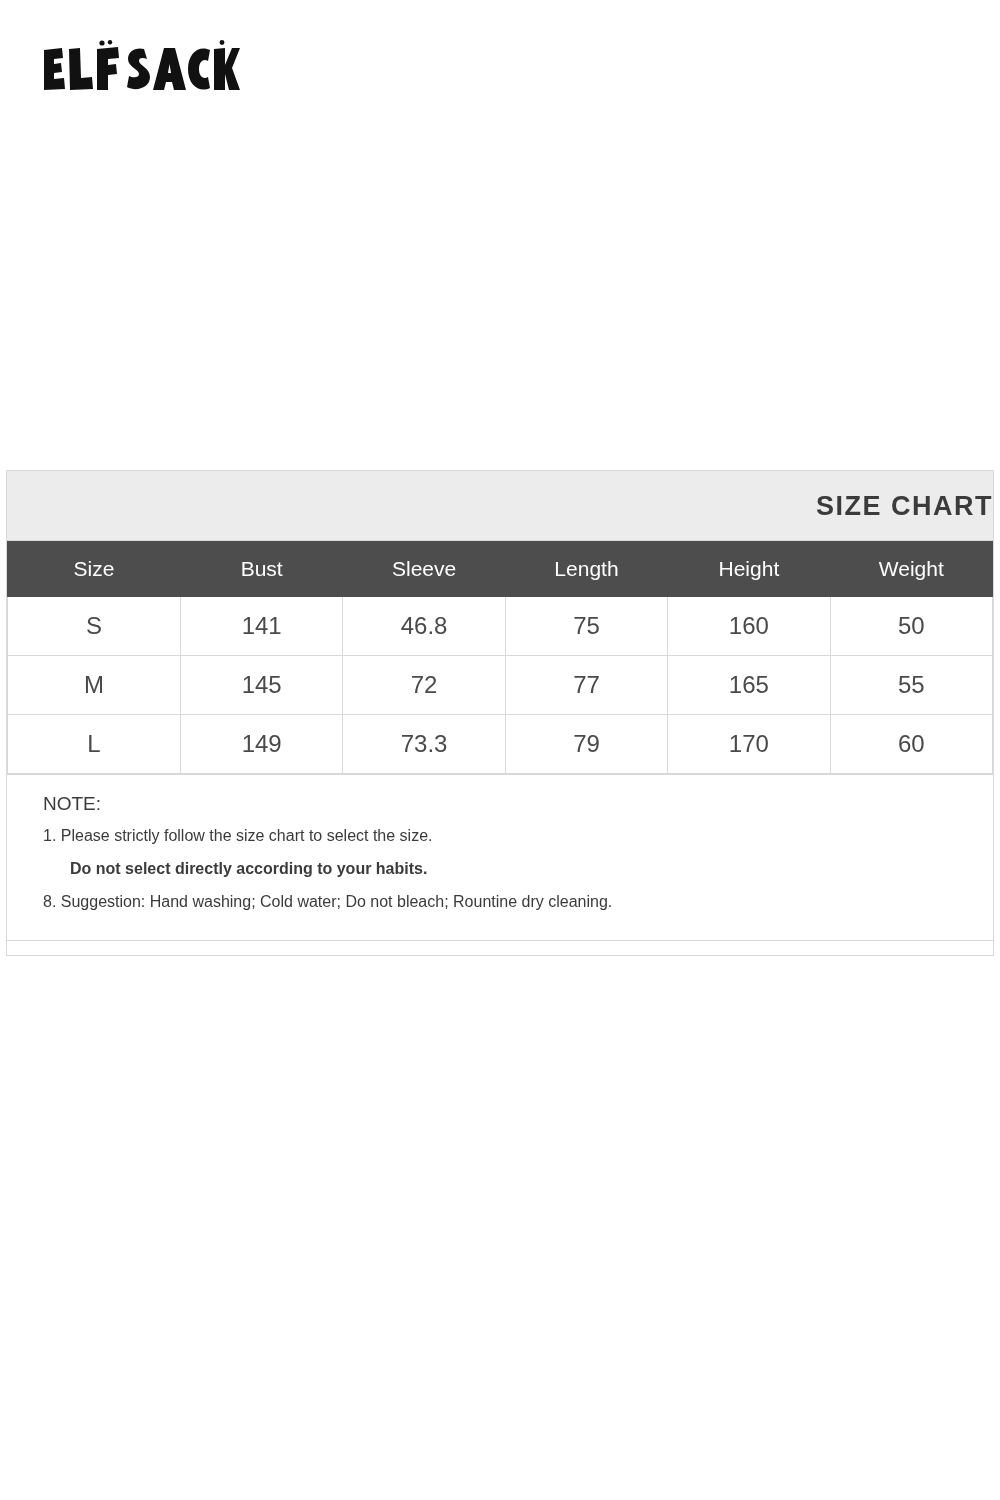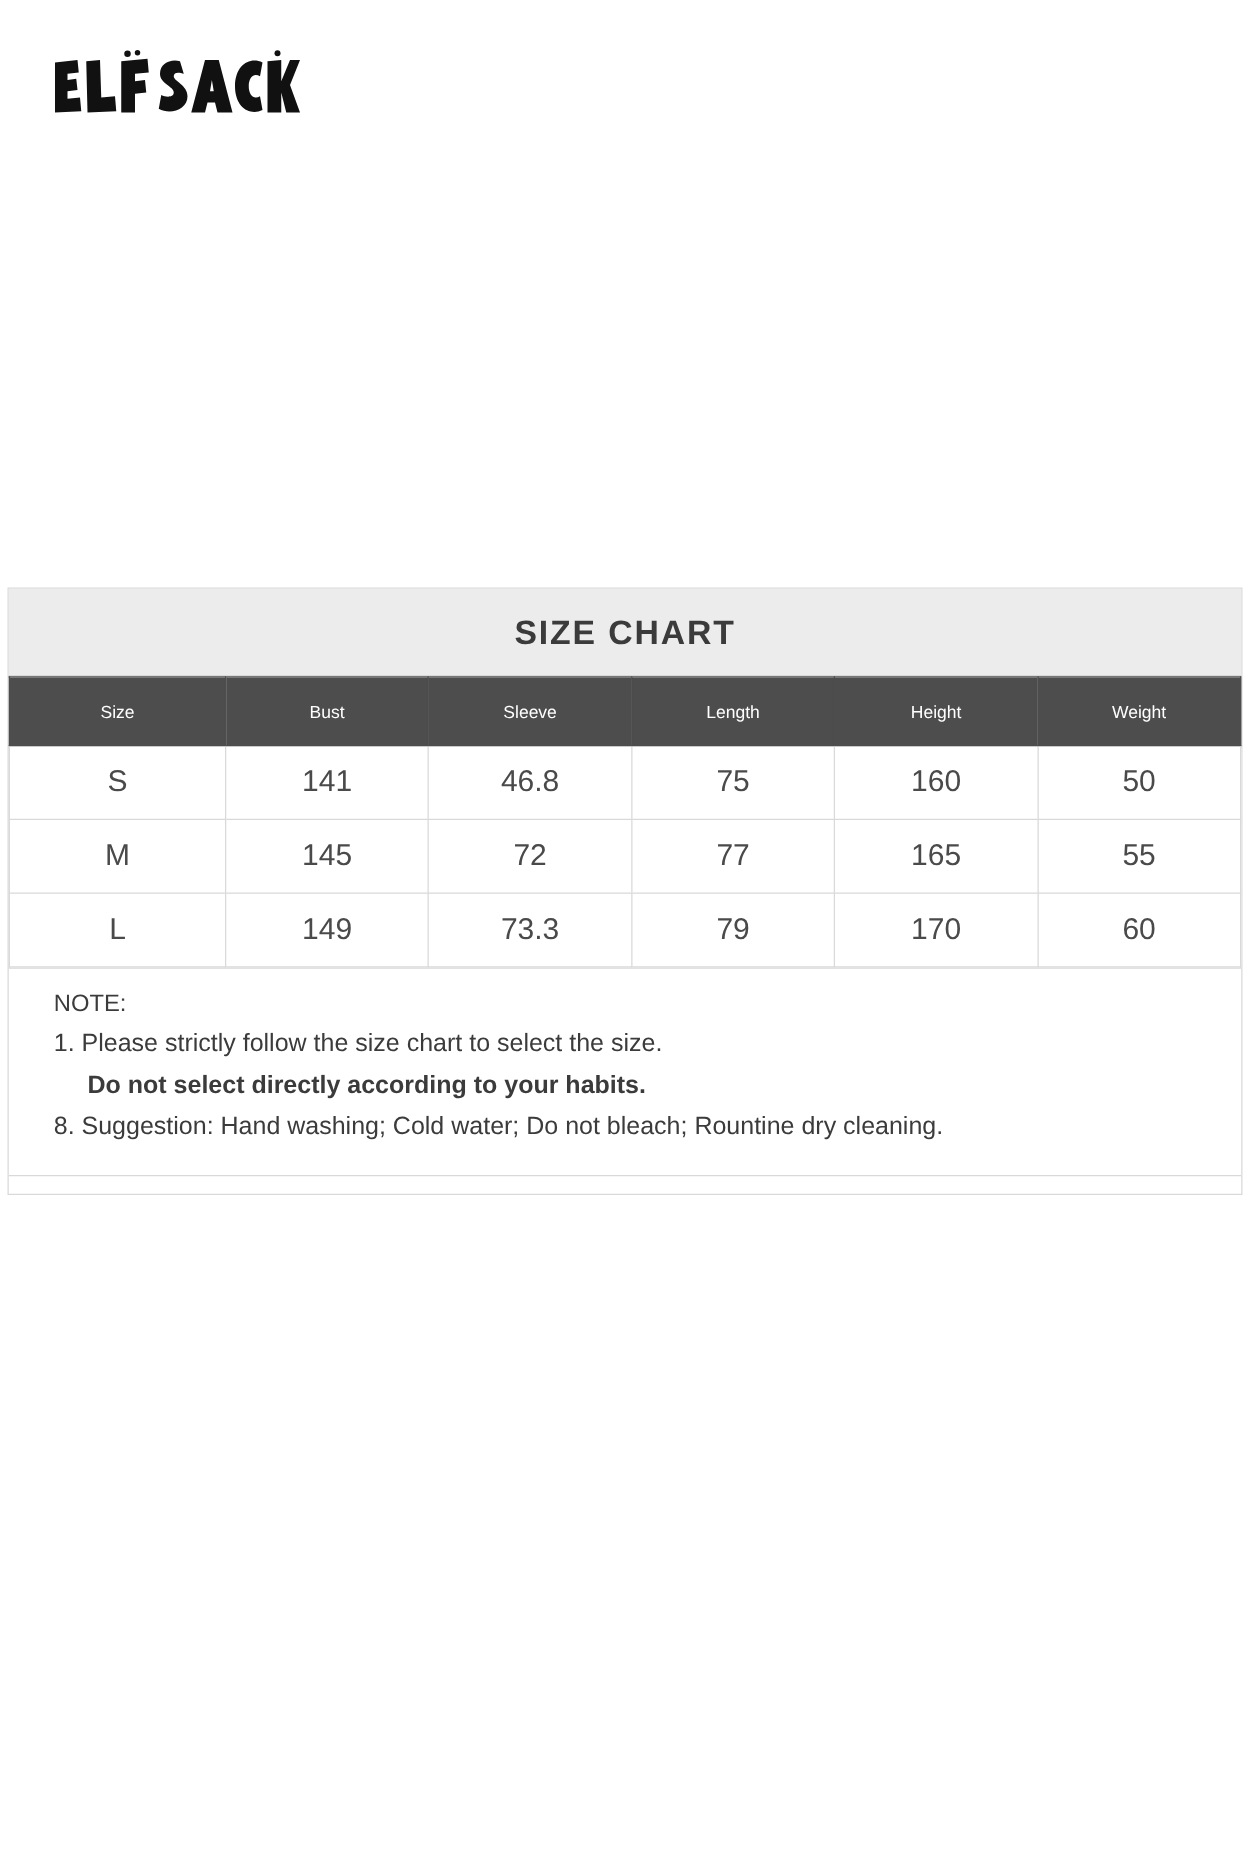--- a/index.html
+++ b/index.html
@@ -32,21 +32,21 @@
     left: 6px;
     top: 470px;
     width: 988px;
     border: 1px solid #d9d9d9;
     box-sizing: border-box;
     background: #ffffff;
   }
 
   .chart-title {
     background: #ececec;
-    text-align: center;
+    text-align: right;
     font-size: 27px;
     font-weight: bold;
     letter-spacing: 1.5px;
     color: #3b3b3b;
     padding: 20px 0 18px 0;
     border-bottom: 1px solid #d9d9d9;
   }
 
   table.size-table {
     width: 100%;
@@ -55,21 +55,21 @@
   }
   table.size-table th,
   table.size-table td {
     border: 1px solid #d9d9d9;
     text-align: center;
     font-weight: normal;
   }
   table.size-table thead th {
     background: #4d4d4d;
     color: #ffffff;
-    font-size: 14px;
+    font-size: 21px;
     height: 52px;
     border-color: #4d4d4d;
   }
   table.size-table thead th.first { width: 170px; }
   table.size-table tbody td {
     font-size: 24px;
     height: 56px;
     color: #4a4a4a;
     background: #ffffff;
   }
@@ -78,21 +78,21 @@
   .notes {
     padding: 18px 30px 22px 36px;
     border-top: 1px solid #d9d9d9;
   }
   .notes .note-head {
     font-size: 19px;
     color: #3b3b3b;
     margin-bottom: 4px;
   }
   .notes .note-line {
-    font-size: 20px;
+    font-size: 16px;
     line-height: 33px;
     color: #3b3b3b;
     white-space: pre;
   }
   .notes .note-line.indent {
     padding-left: 27px;
     font-weight: bold;
   }
   .chart-foot {
     height: 14px;

